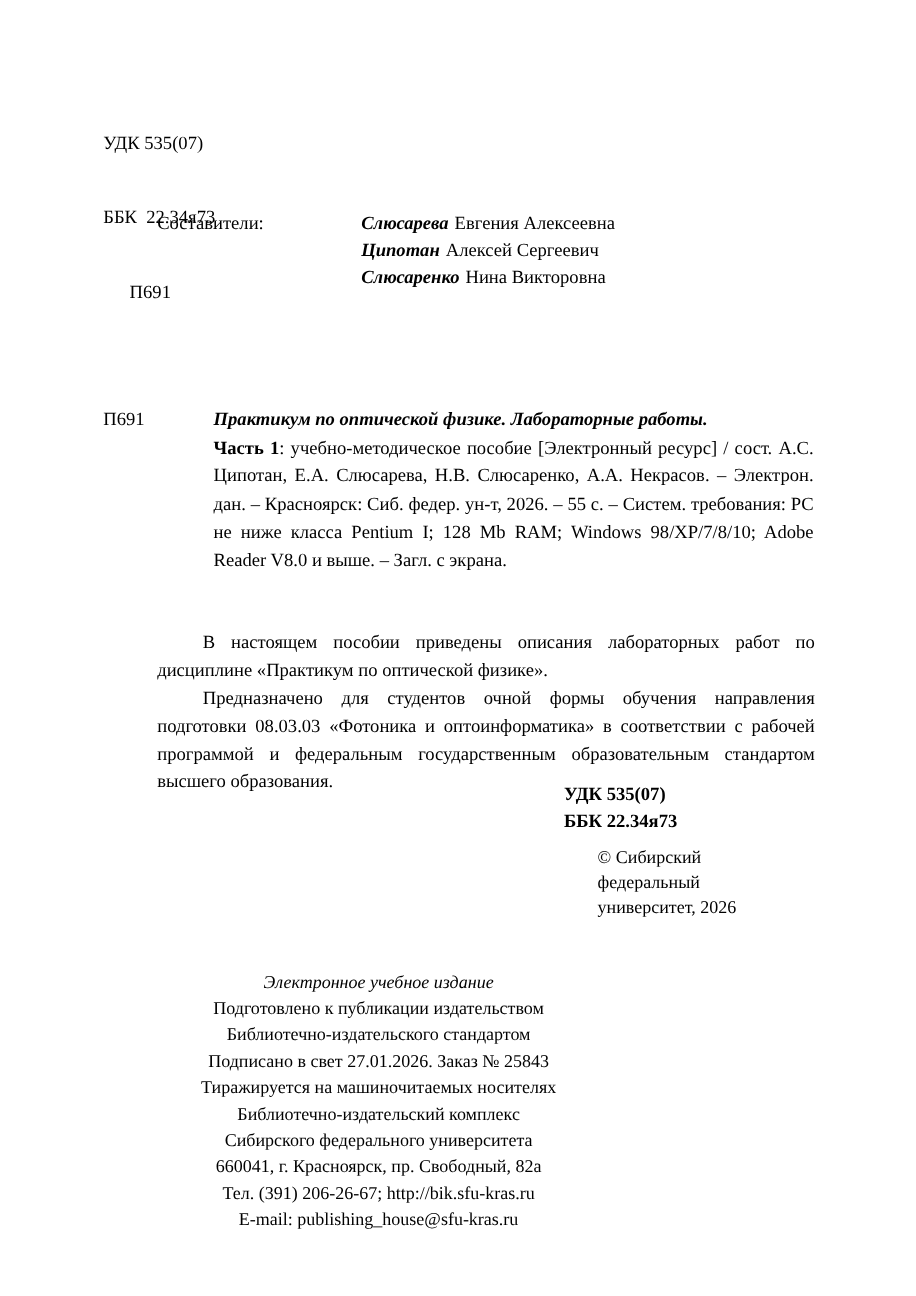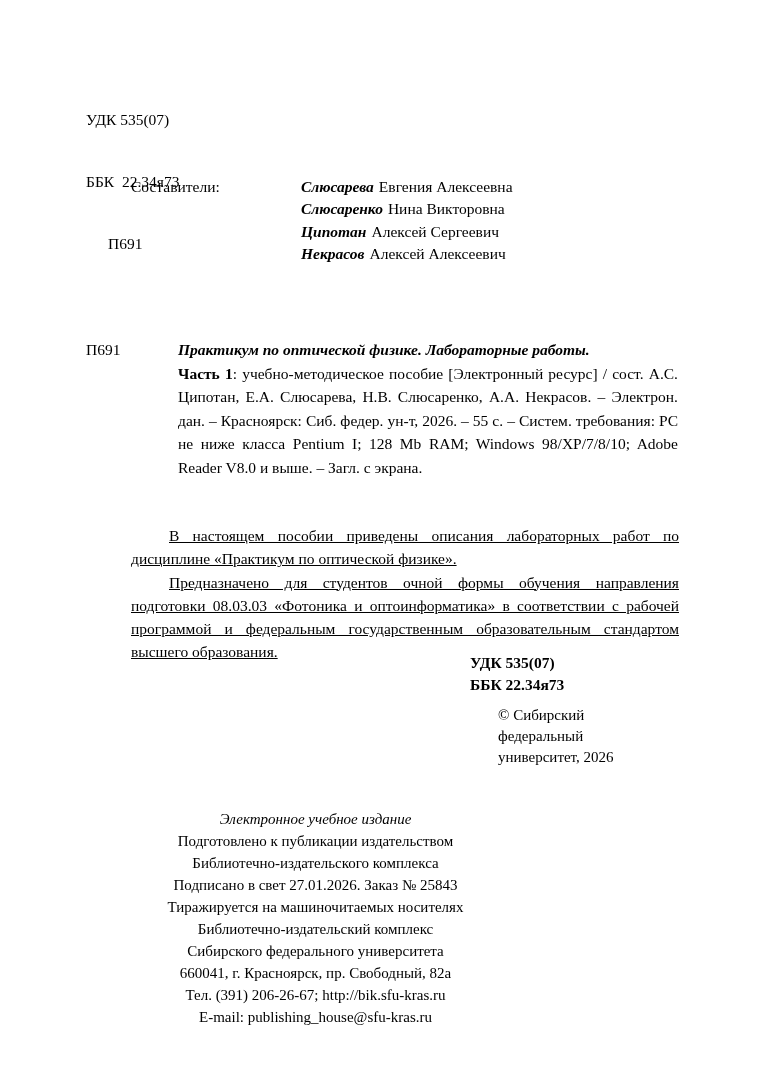--- a/index.html
+++ b/index.html
@@ -94,21 +94,20 @@
     top: 524px;
     width: 548px;
     font-size: 15.5px;
     line-height: 1.5;
     text-align: justify;
     text-justify: inter-word;
   }
   .abstract p {
     margin: 0;
     text-indent: 38px;
-    text-decoration: underline;
   }
 
   
   .udk-repeat {
     position: absolute;
     left: 470px;
     top: 652px;
     font-size: 15.5px;
     font-weight: bold;
     line-height: 1.4;
@@ -147,29 +146,25 @@
     <div class="indent">П691</div>
   </div>
 
   <div class="compilers">
     <div class="row">
       <span class="lbl">Составители:</span>
       <span><span class="surname">Слюсарева</span><span>Евгения Алексеевна</span></span>
     </div>
     <div class="row">
       <span class="lbl"></span>
-      <span><span class="surname">Слюсаренко</span><span>Нина Викторовна</span></span>
+      <span><span class="surname">Ципотан</span><span>Алексей Сергеевич</span></span>
     </div>
     <div class="row">
       <span class="lbl"></span>
-      <span><span class="surname">Ципотан</span><span>Алексей Сергеевич</span></span>
-    </div>
-    <div class="row">
-      <span class="lbl"></span>
-      <span><span class="surname">Некрасов</span><span>Алексей Алексеевич</span></span>
+      <span><span class="surname">Слюсаренко</span><span>Нина Викторовна</span></span>
     </div>
   </div>
 
   <div class="biblio">
     <div class="hang">
       <span class="code">П691</span>
       <span class="ttl">Практикум по оптической физике. Лабораторные работы.</span>
     </div>
     <div class="body"><span class="part">Часть 1</span><span>: учебно-методическое пособие [Электронный ресурс] / сост. А.С. Ципотан, Е.А. Слюсарева, Н.В. Слюсаренко, А.А. Некрасов. – Электрон. дан. – Красноярск: Сиб. федер. ун-т, 2026. – 55 с. – Систем. требования: PC не ниже класса Pentium I; 128 Mb RAM; Windows 98/XP/7/8/10; Adobe Reader V8.0 и выше. – Загл. с экрана.</span></div>
   </div>
@@ -185,21 +180,21 @@
   </div>
 
   <div class="copyright">
     <div>© Сибирский федеральный</div>
     <div>университет, 2026</div>
   </div>
 
   <div class="imprint">
     <div class="em">Электронное учебное издание</div>
     <div>Подготовлено к публикации издательством</div>
-    <div>Библиотечно-издательского комплекса</div>
+    <div>Библиотечно-издательского стандартом</div>
     <div>Подписано в свет 27.01.2026. Заказ № 25843</div>
     <div>Тиражируется на машиночитаемых носителях</div>
     <div>Библиотечно-издательский комплекс</div>
     <div>Сибирского федерального университета</div>
     <div>660041, г. Красноярск, пр. Свободный, 82а</div>
     <div>Тел. (391) 206-26-67; http://bik.sfu-kras.ru</div>
     <div>E-mail: publishing_house@sfu-kras.ru</div>
   </div>
 
 </div>

